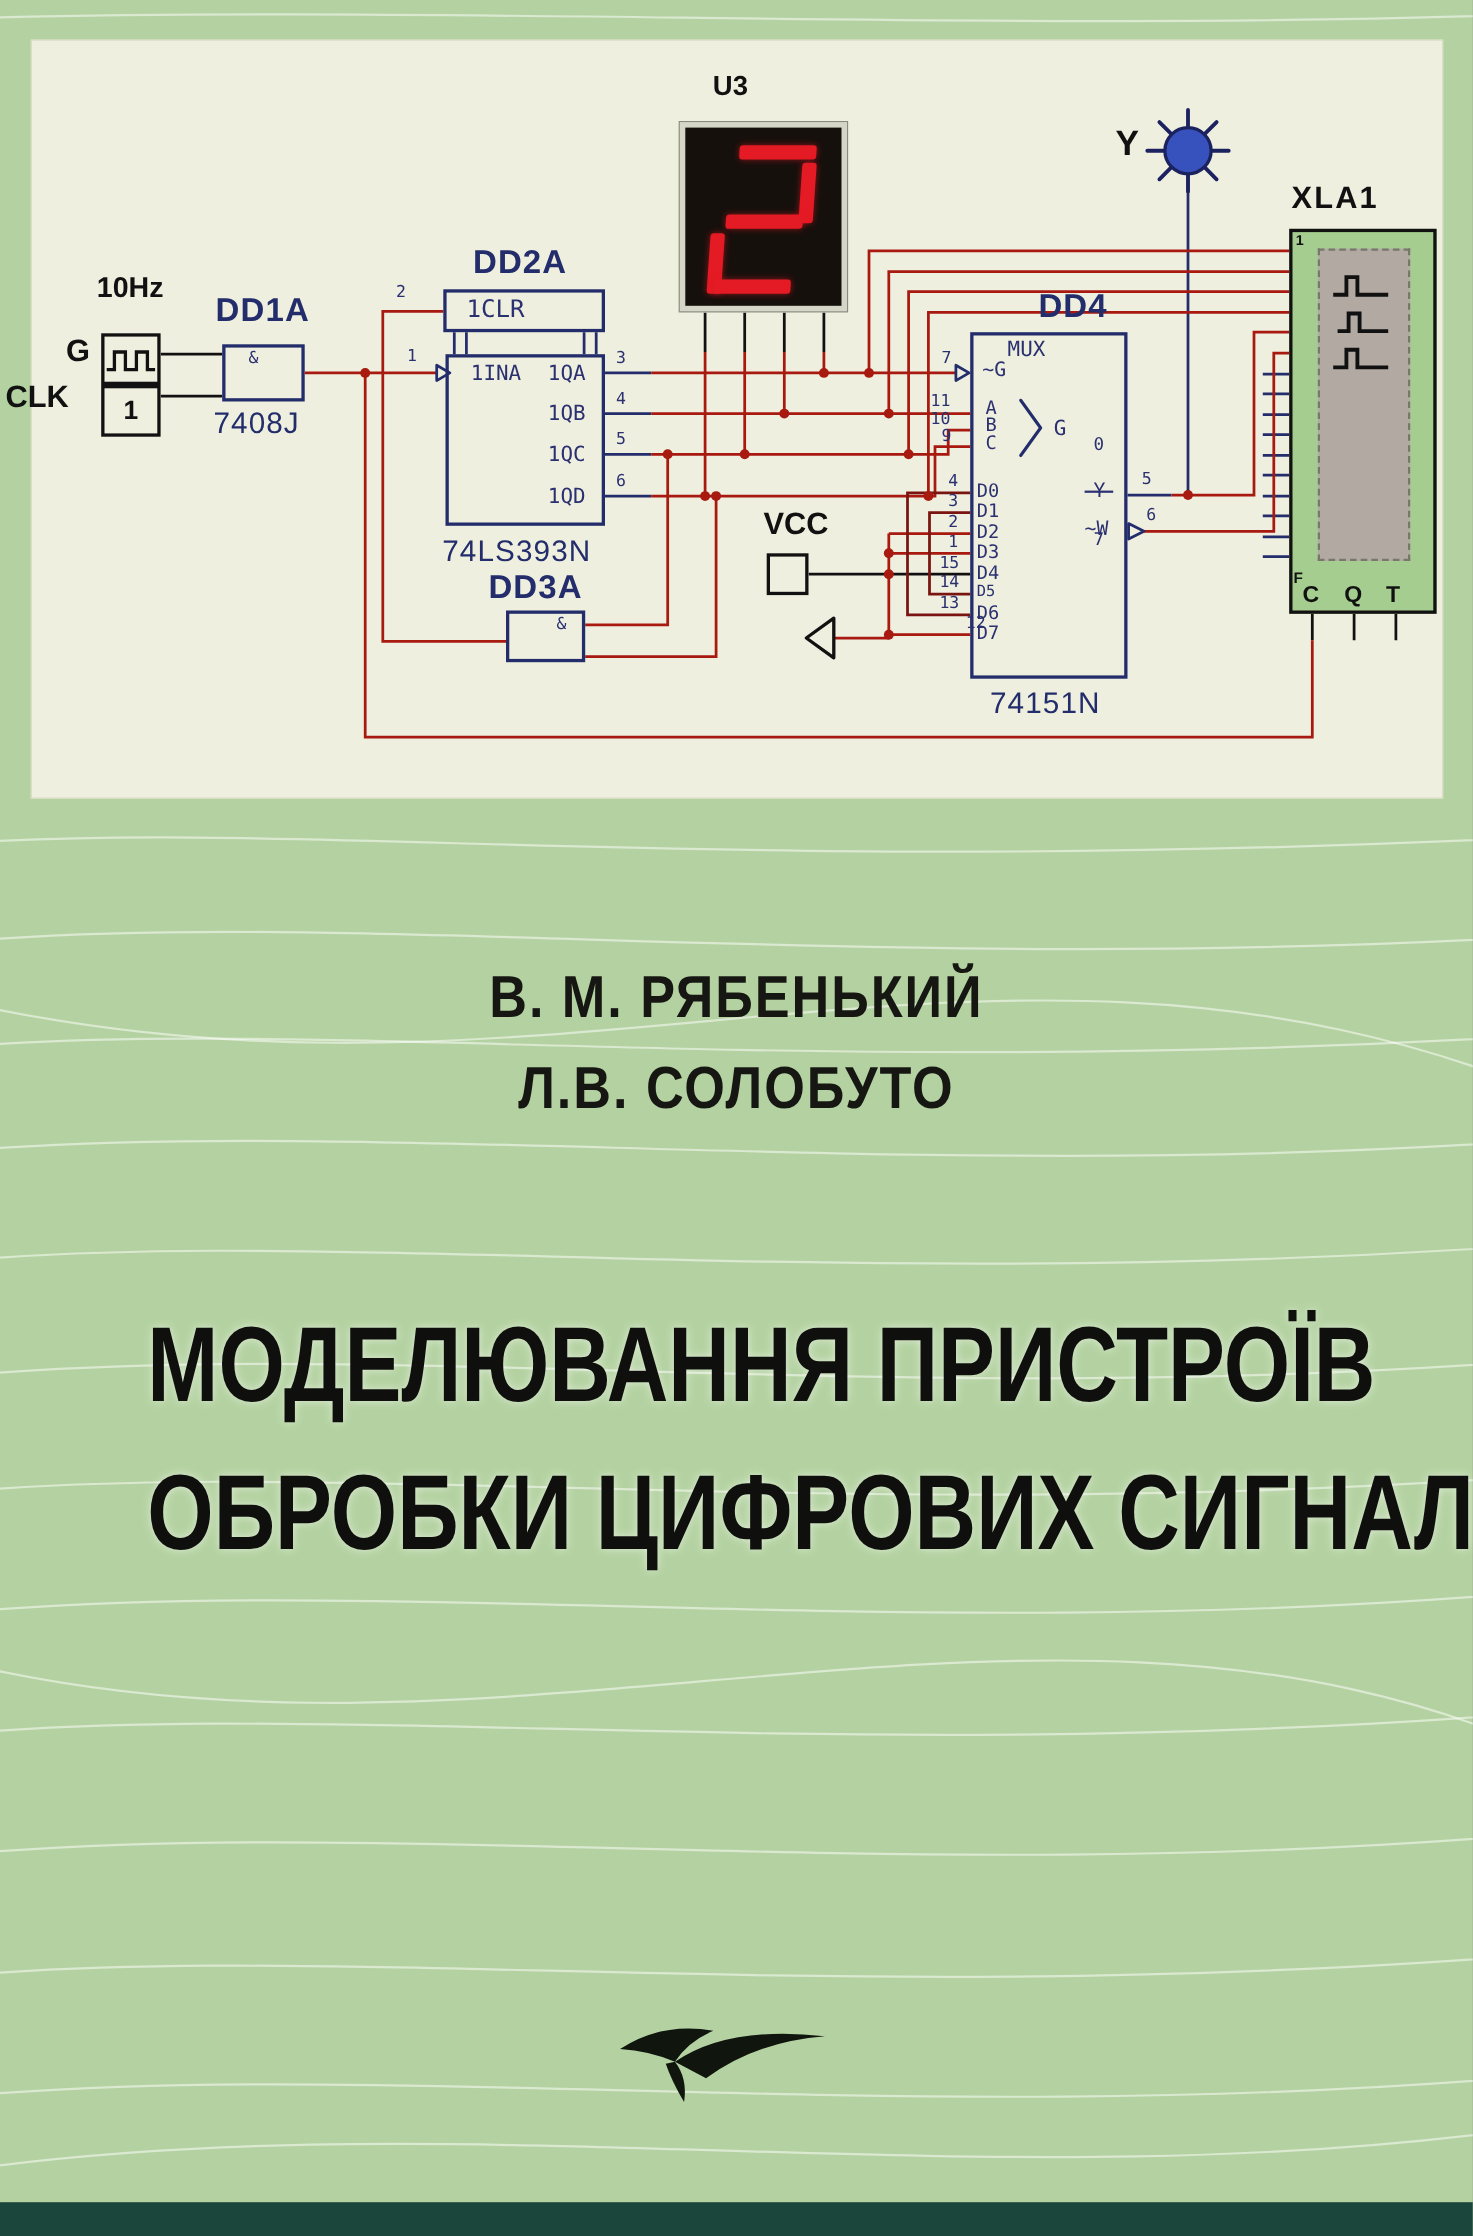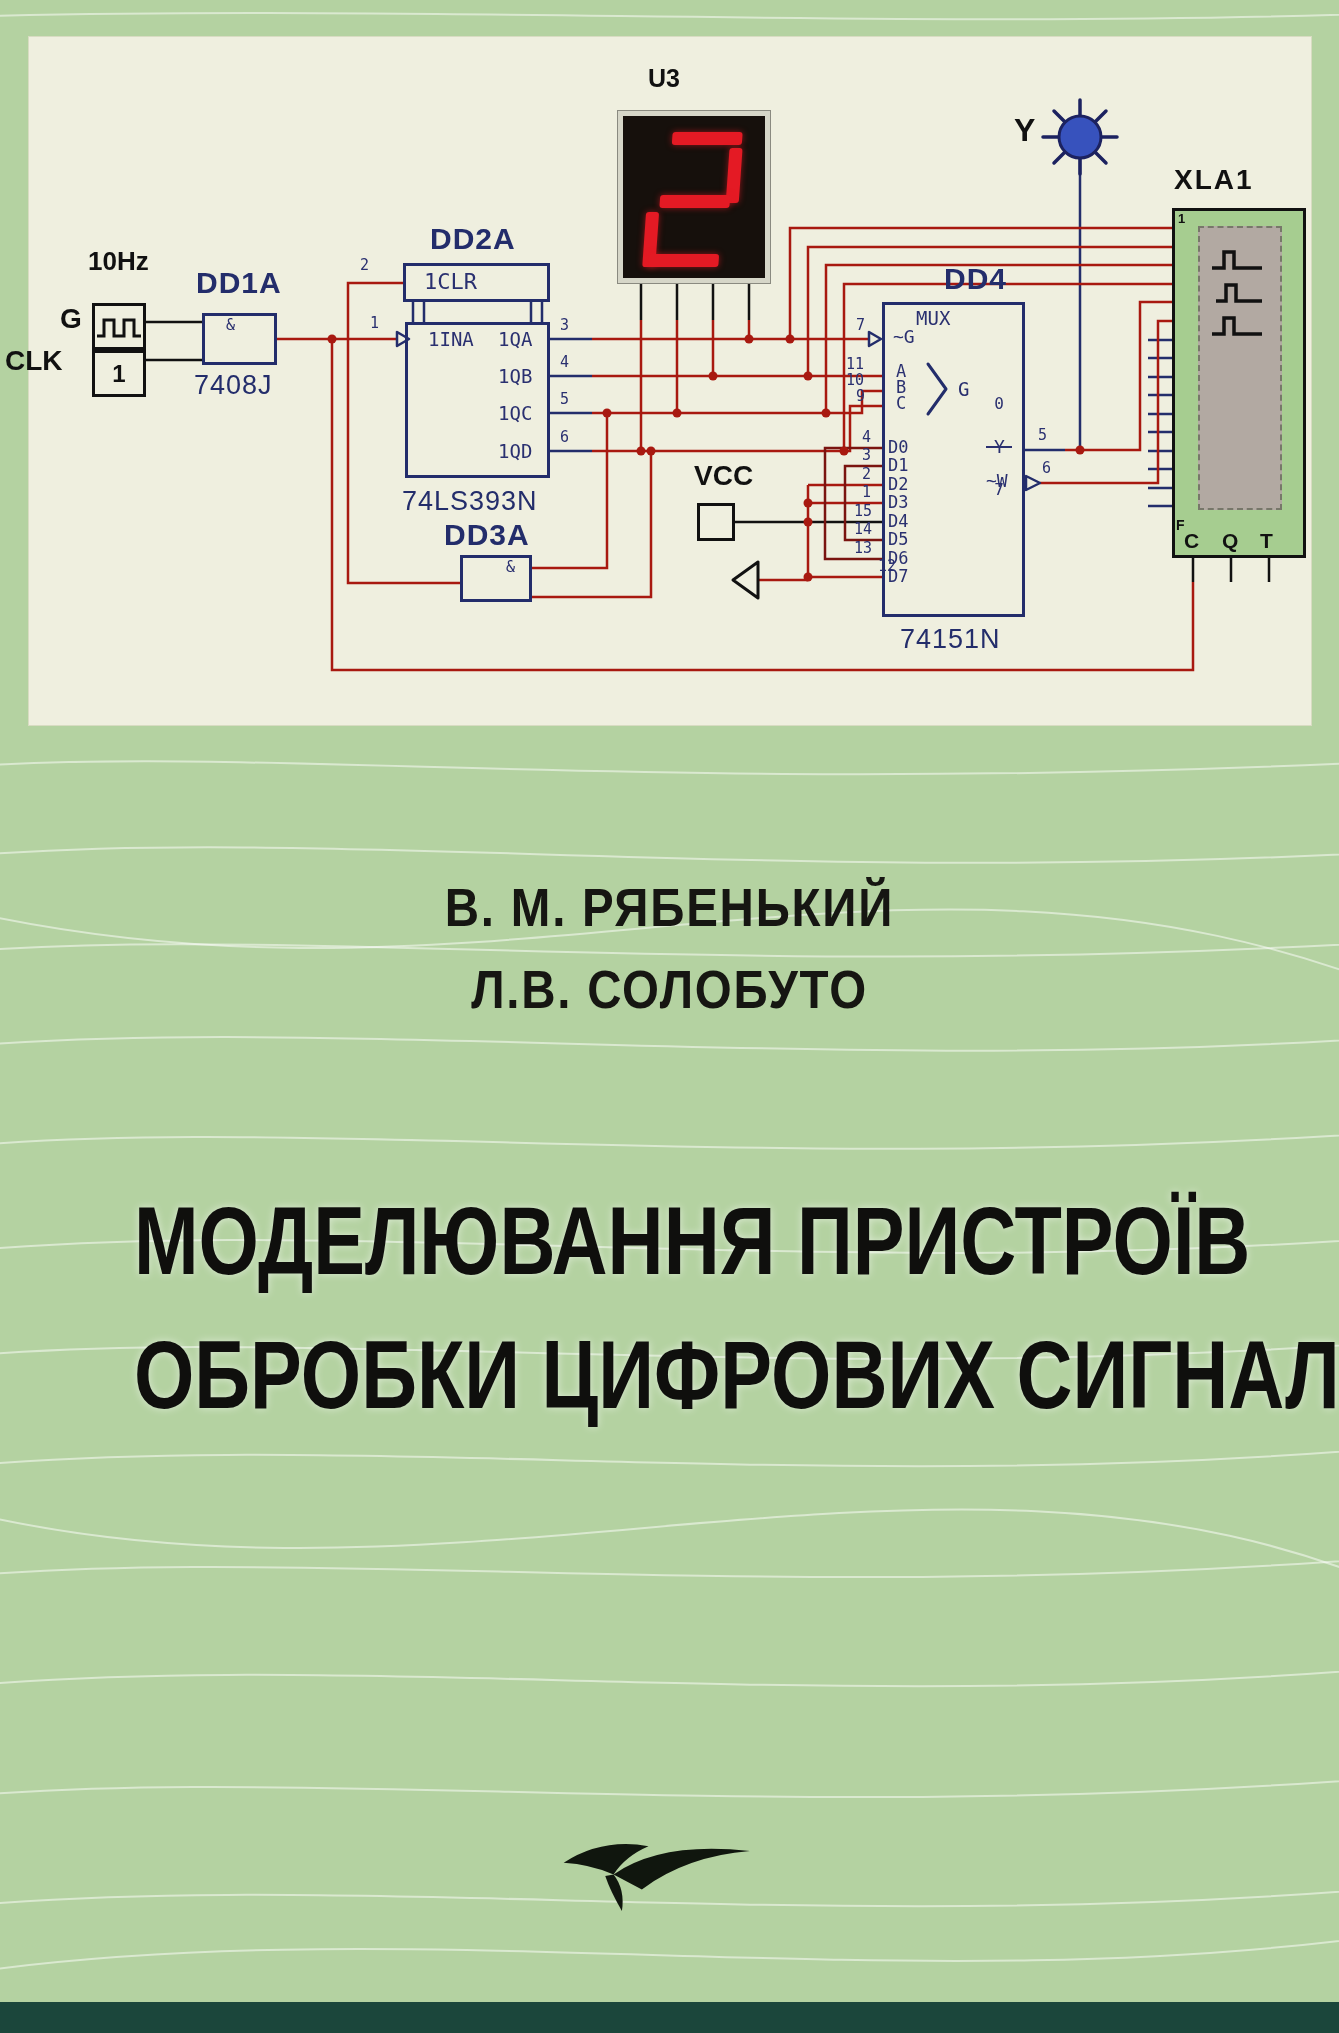--- a/index.html
+++ b/index.html
@@ -207,21 +207,21 @@
     <div class="lbl" style="left:984px;top:364px;width:30px;text-align:center;">
       <div class="mono" style="font-size:16px;">0</div>
       <div style="border-top:2px solid #2a3070;margin:2px 2px;"></div>
       <div class="mono" style="font-size:16px;">7</div>
     </div>
     <div class="lbl mono" style="left:888px;top:439px;font-size:17px;">D0</div>
     <div class="lbl mono" style="left:888px;top:457px;font-size:17px;">D1</div>
     <div class="lbl mono" style="left:888px;top:476px;font-size:17px;">D2</div>
     <div class="lbl mono" style="left:888px;top:494px;font-size:17px;">D3</div>
     <div class="lbl mono" style="left:888px;top:513px;font-size:17px;">D4</div>
-    <div class="lbl mono" style="left:888px;top:531px;font-size:17px;">D5</div>
+    <div class="lbl mono" style="left:888px;top:531px;font-size:14px;">D5</div>
     <div class="lbl mono" style="left:888px;top:550px;font-size:17px;">D6</div>
     <div class="lbl mono" style="left:888px;top:568px;font-size:17px;">D7</div>
     <div class="lbl mono" style="left:994px;top:438px;">Y</div>
     <div class="lbl mono" style="left:986px;top:472px;">~W</div>
     <div class="lbl part" style="left:900px;top:626px;">74151N</div>
     <div class="lbl pin" style="left:856px;top:318px;">7</div>
     <div class="lbl pin" style="left:846px;top:357px;">11</div>
     <div class="lbl pin" style="left:846px;top:373px;">10</div>
     <div class="lbl pin" style="left:856px;top:389px;">9</div>
     <div class="lbl pin" style="left:862px;top:430px;">4</div>

